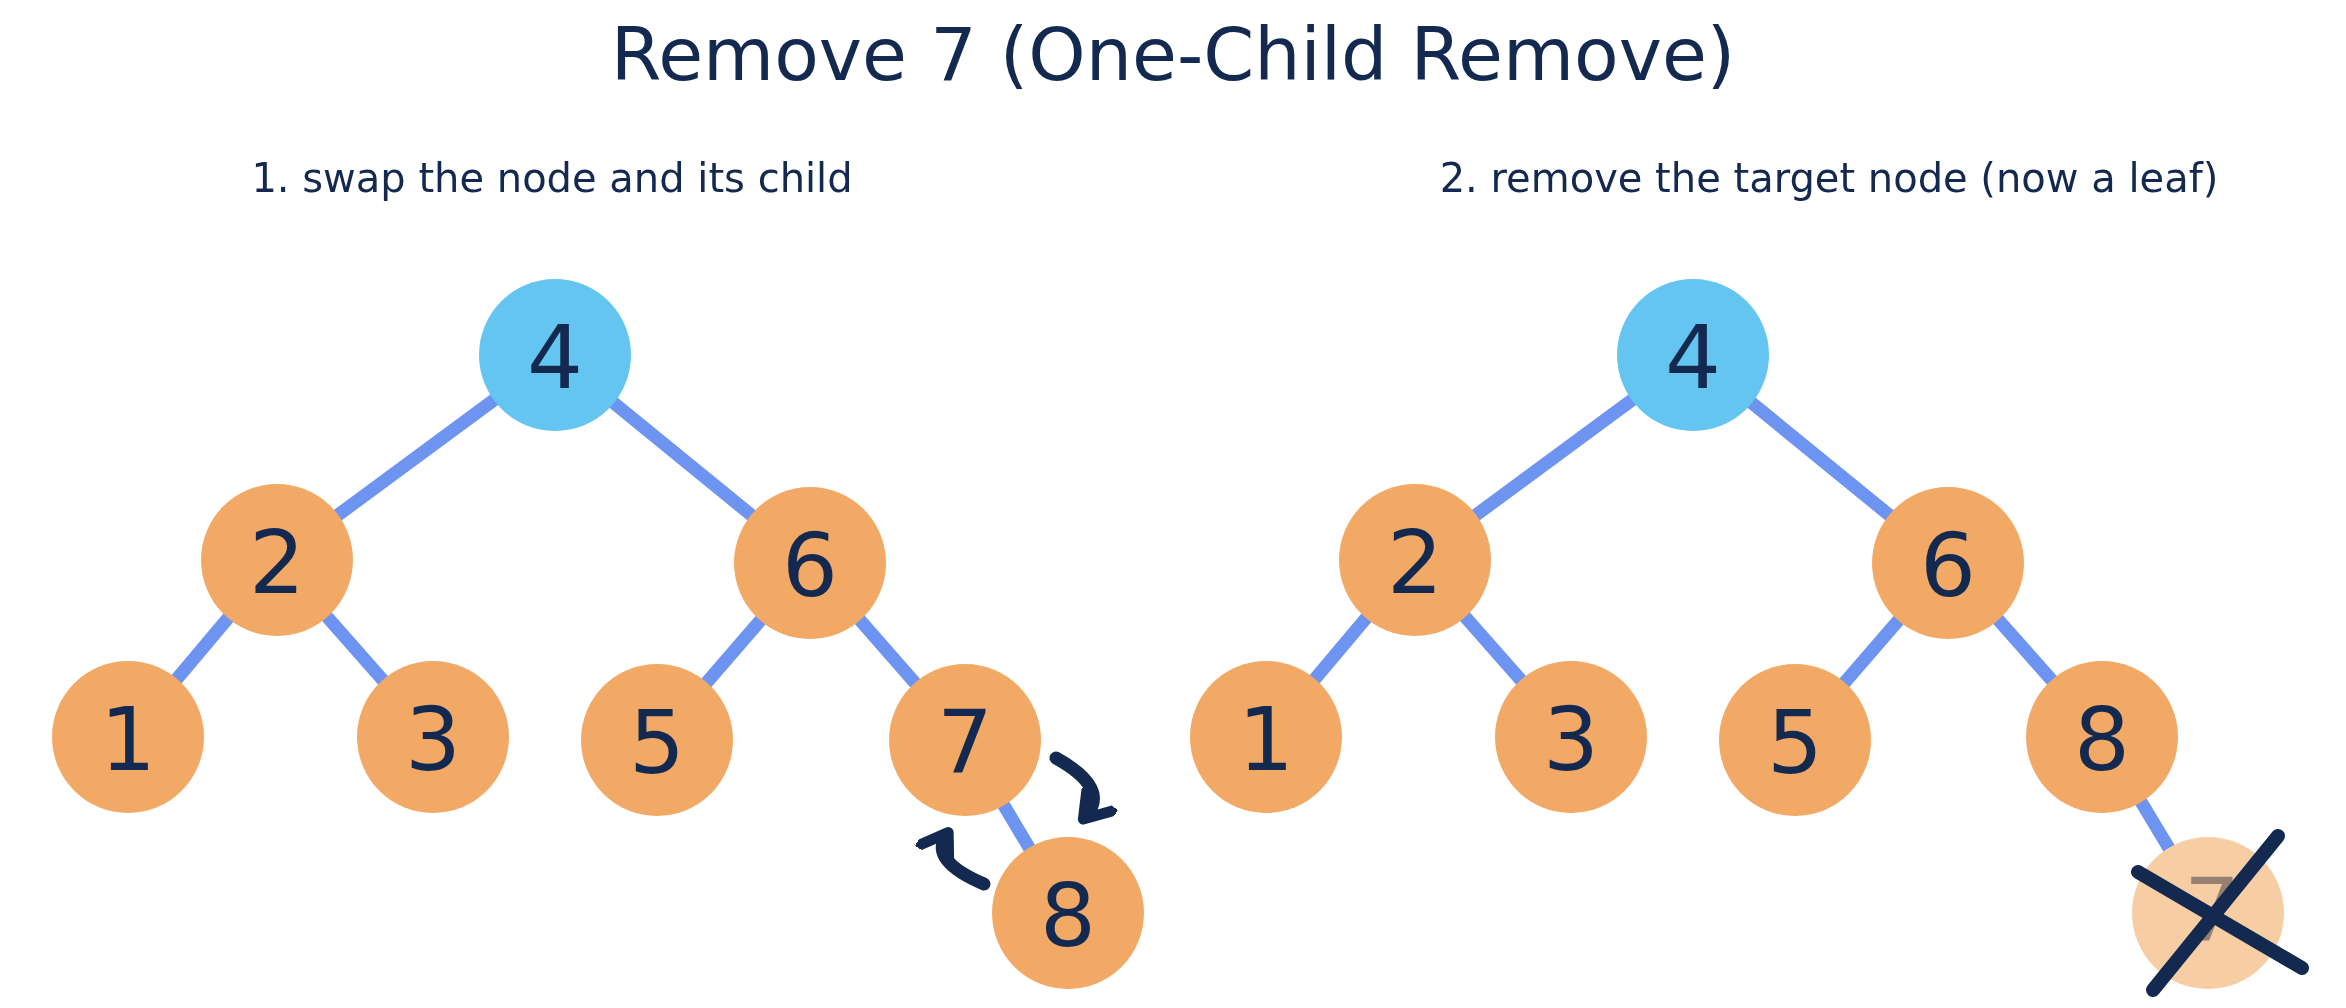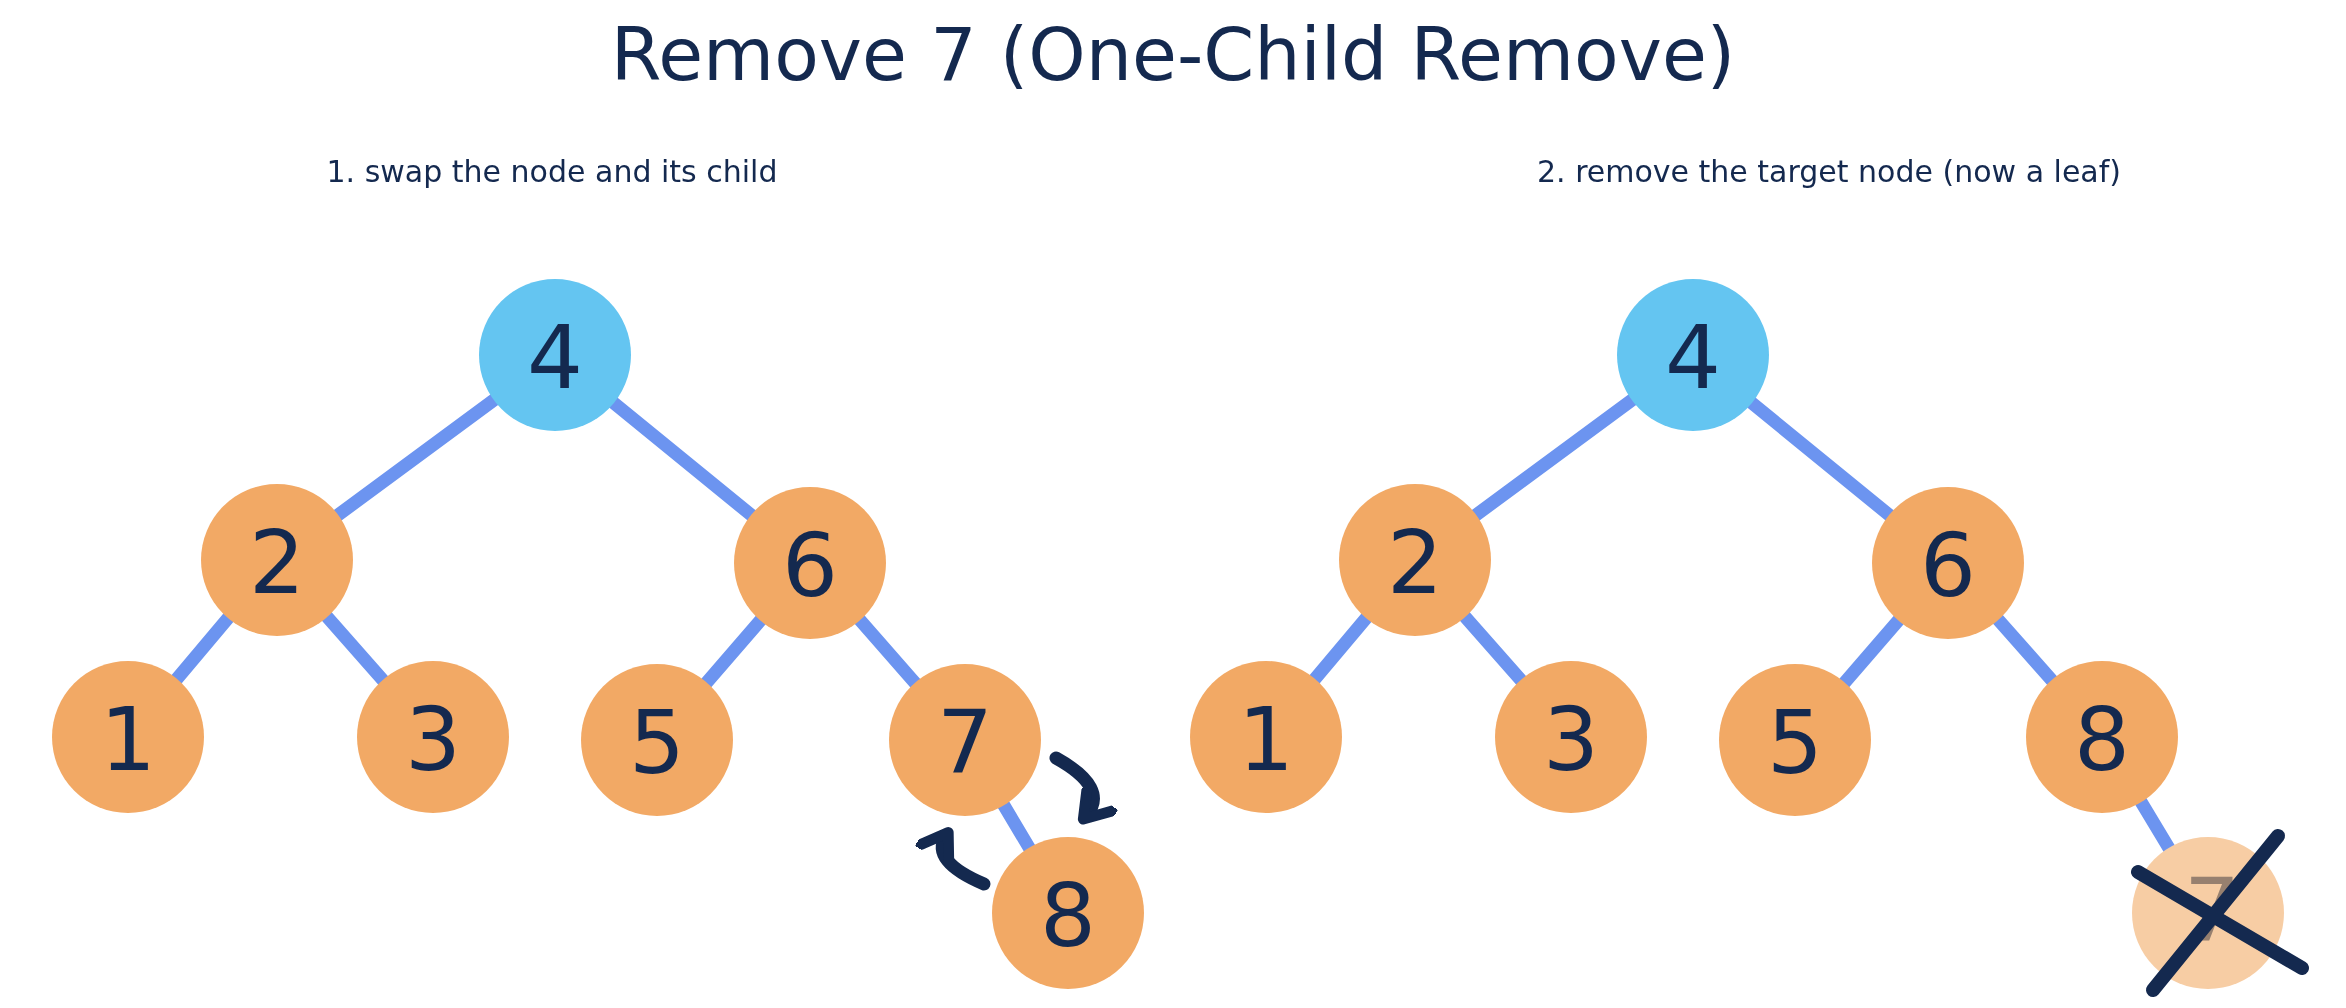--- a/index.html
+++ b/index.html
@@ -17,21 +17,21 @@
   .title{
     position:absolute;top:11px;left:0;width:100%;
     margin:0;text-align:center;
     font-family:"DejaVu Sans",sans-serif;
     font-size:73px;font-weight:400;line-height:1.2;
     color:var(--ink);
   }
   .caption{
     position:absolute;top:154px;transform:translateX(-50%);
     font-family:"DejaVu Sans",sans-serif;
-    font-size:30px;font-weight:400;line-height:1.2;white-space:nowrap;
+    font-size:40px;font-weight:400;line-height:1.2;white-space:nowrap;
     color:var(--ink);
   }
   .caption.step1{left:552px;}
   .caption.step2{left:1829px;}
   svg.scene{position:absolute;left:0;top:0;}
   .edge{stroke:var(--edge);stroke-width:13;stroke-linecap:round;fill:none;}
   .node{fill:var(--node-orange);}
   .node.blue{fill:var(--node-blue);}
   .node.removed{fill:var(--node-removed-fill);}
   .nlabel{

